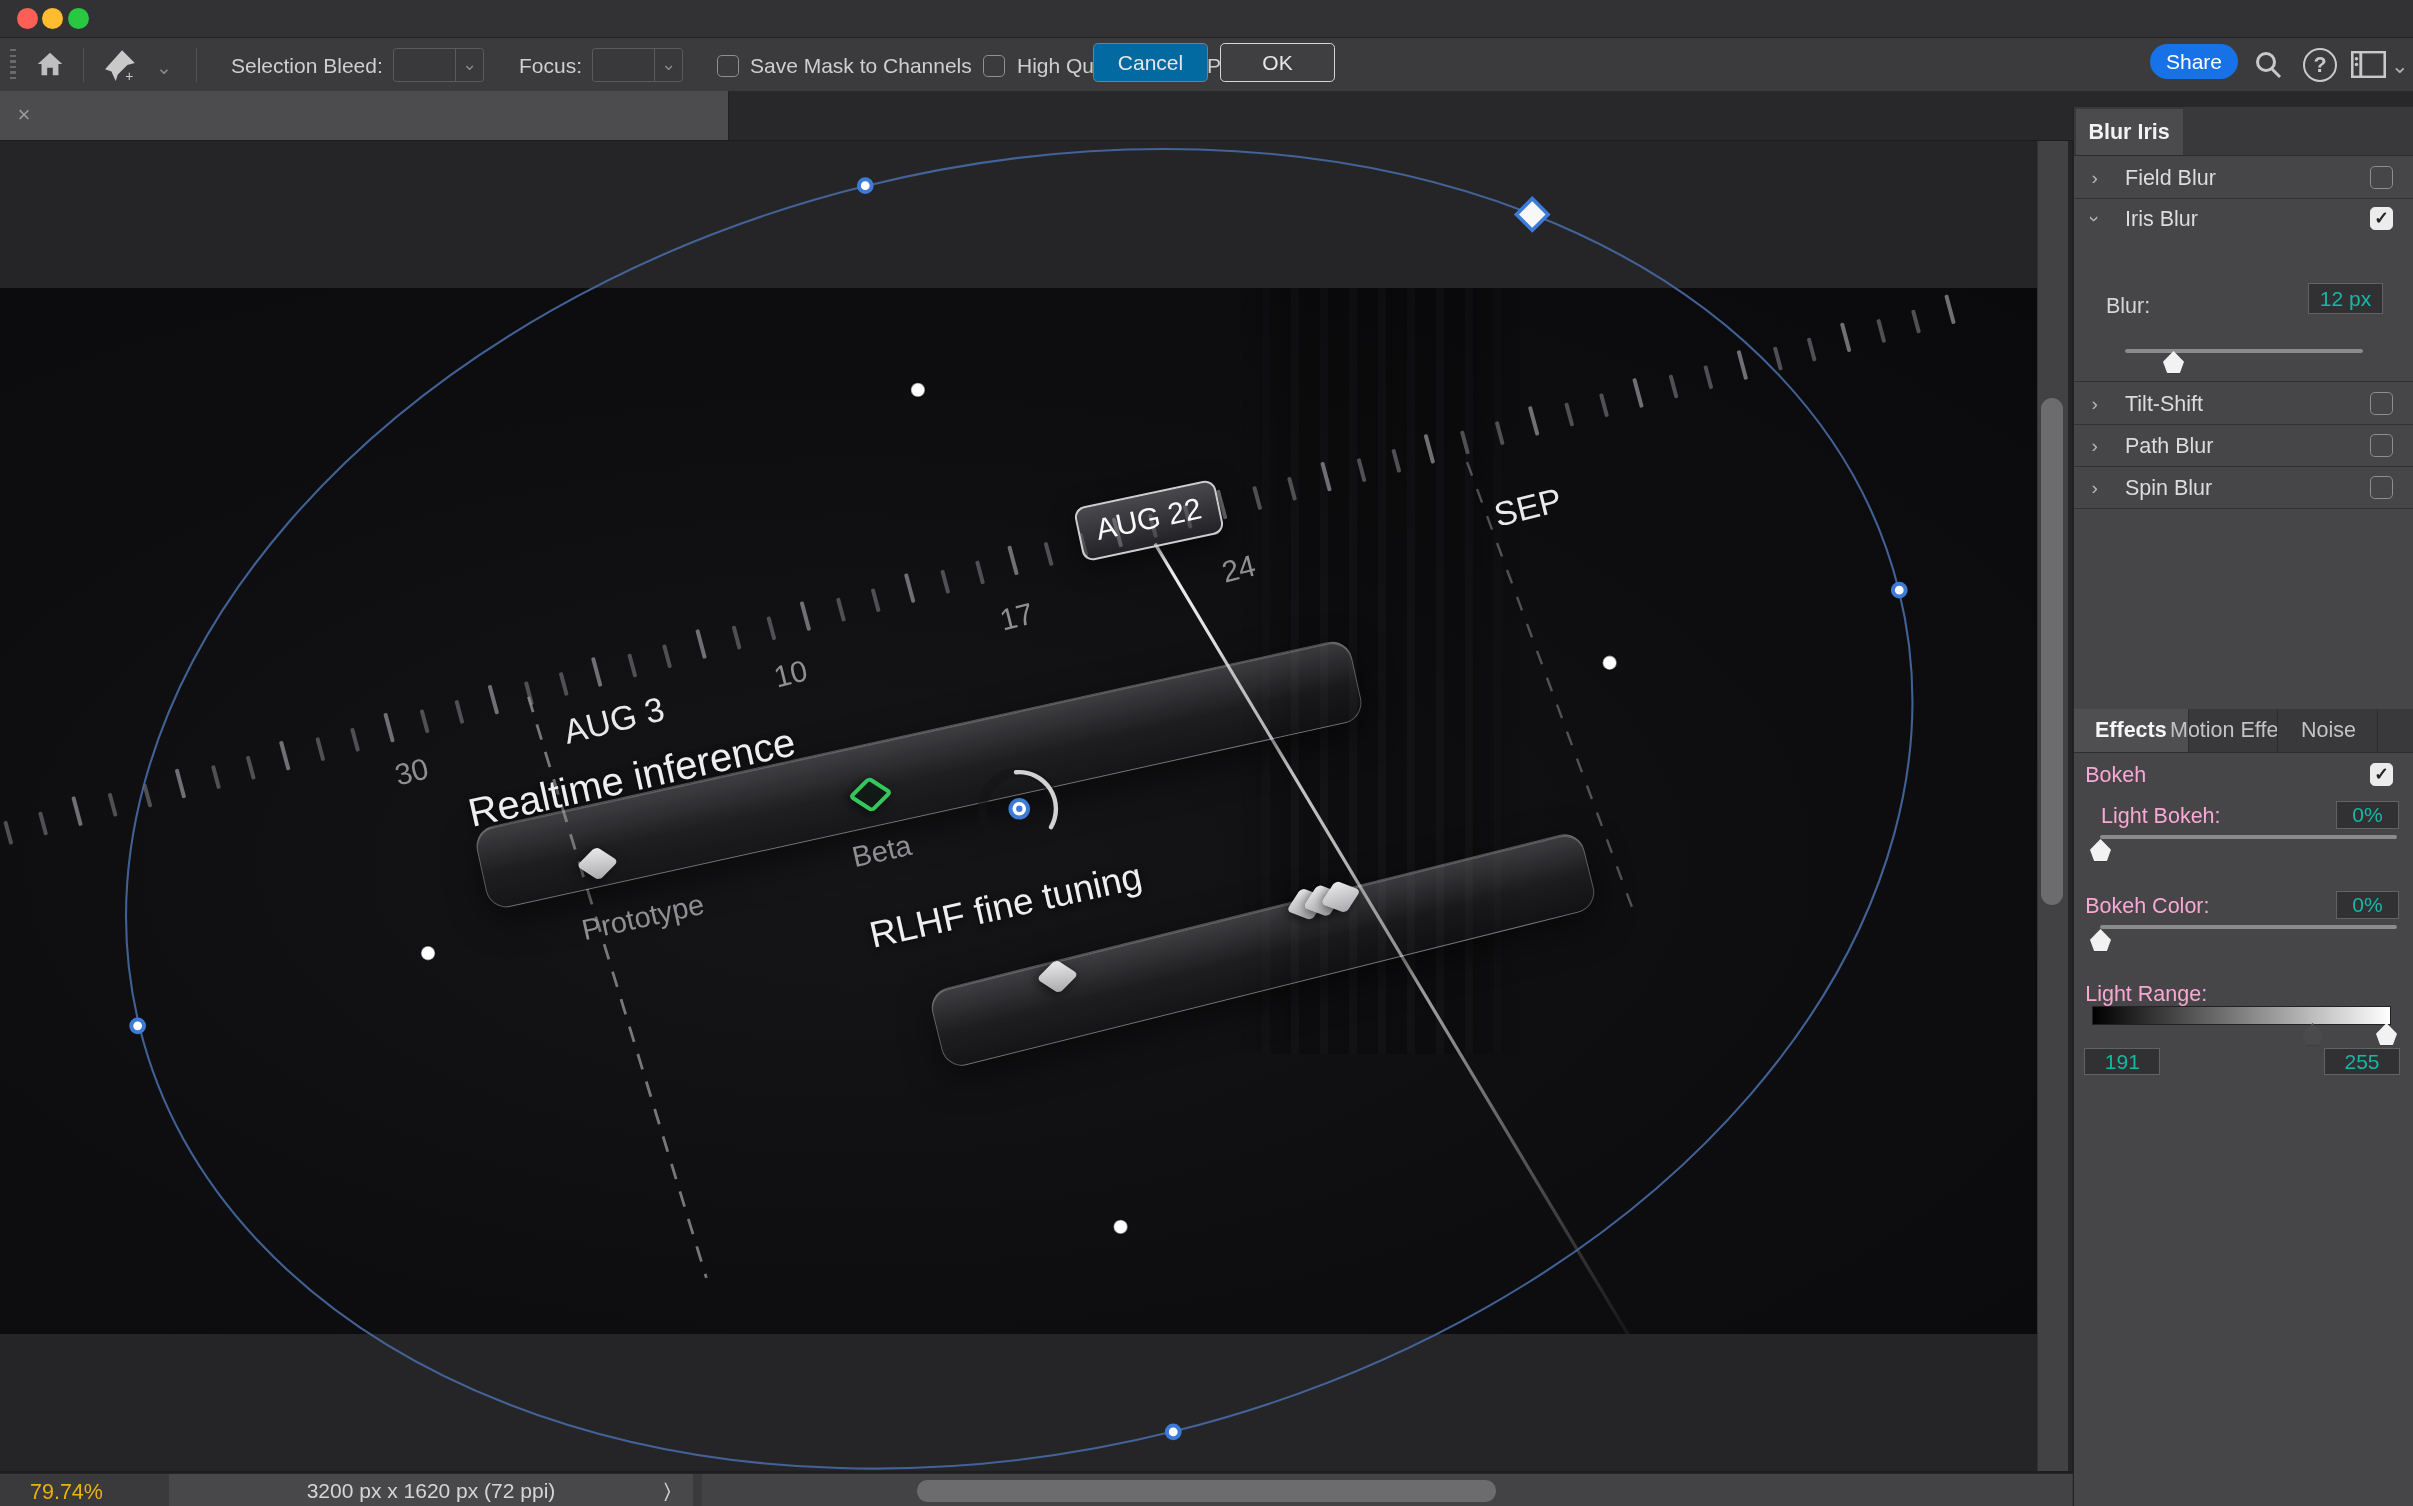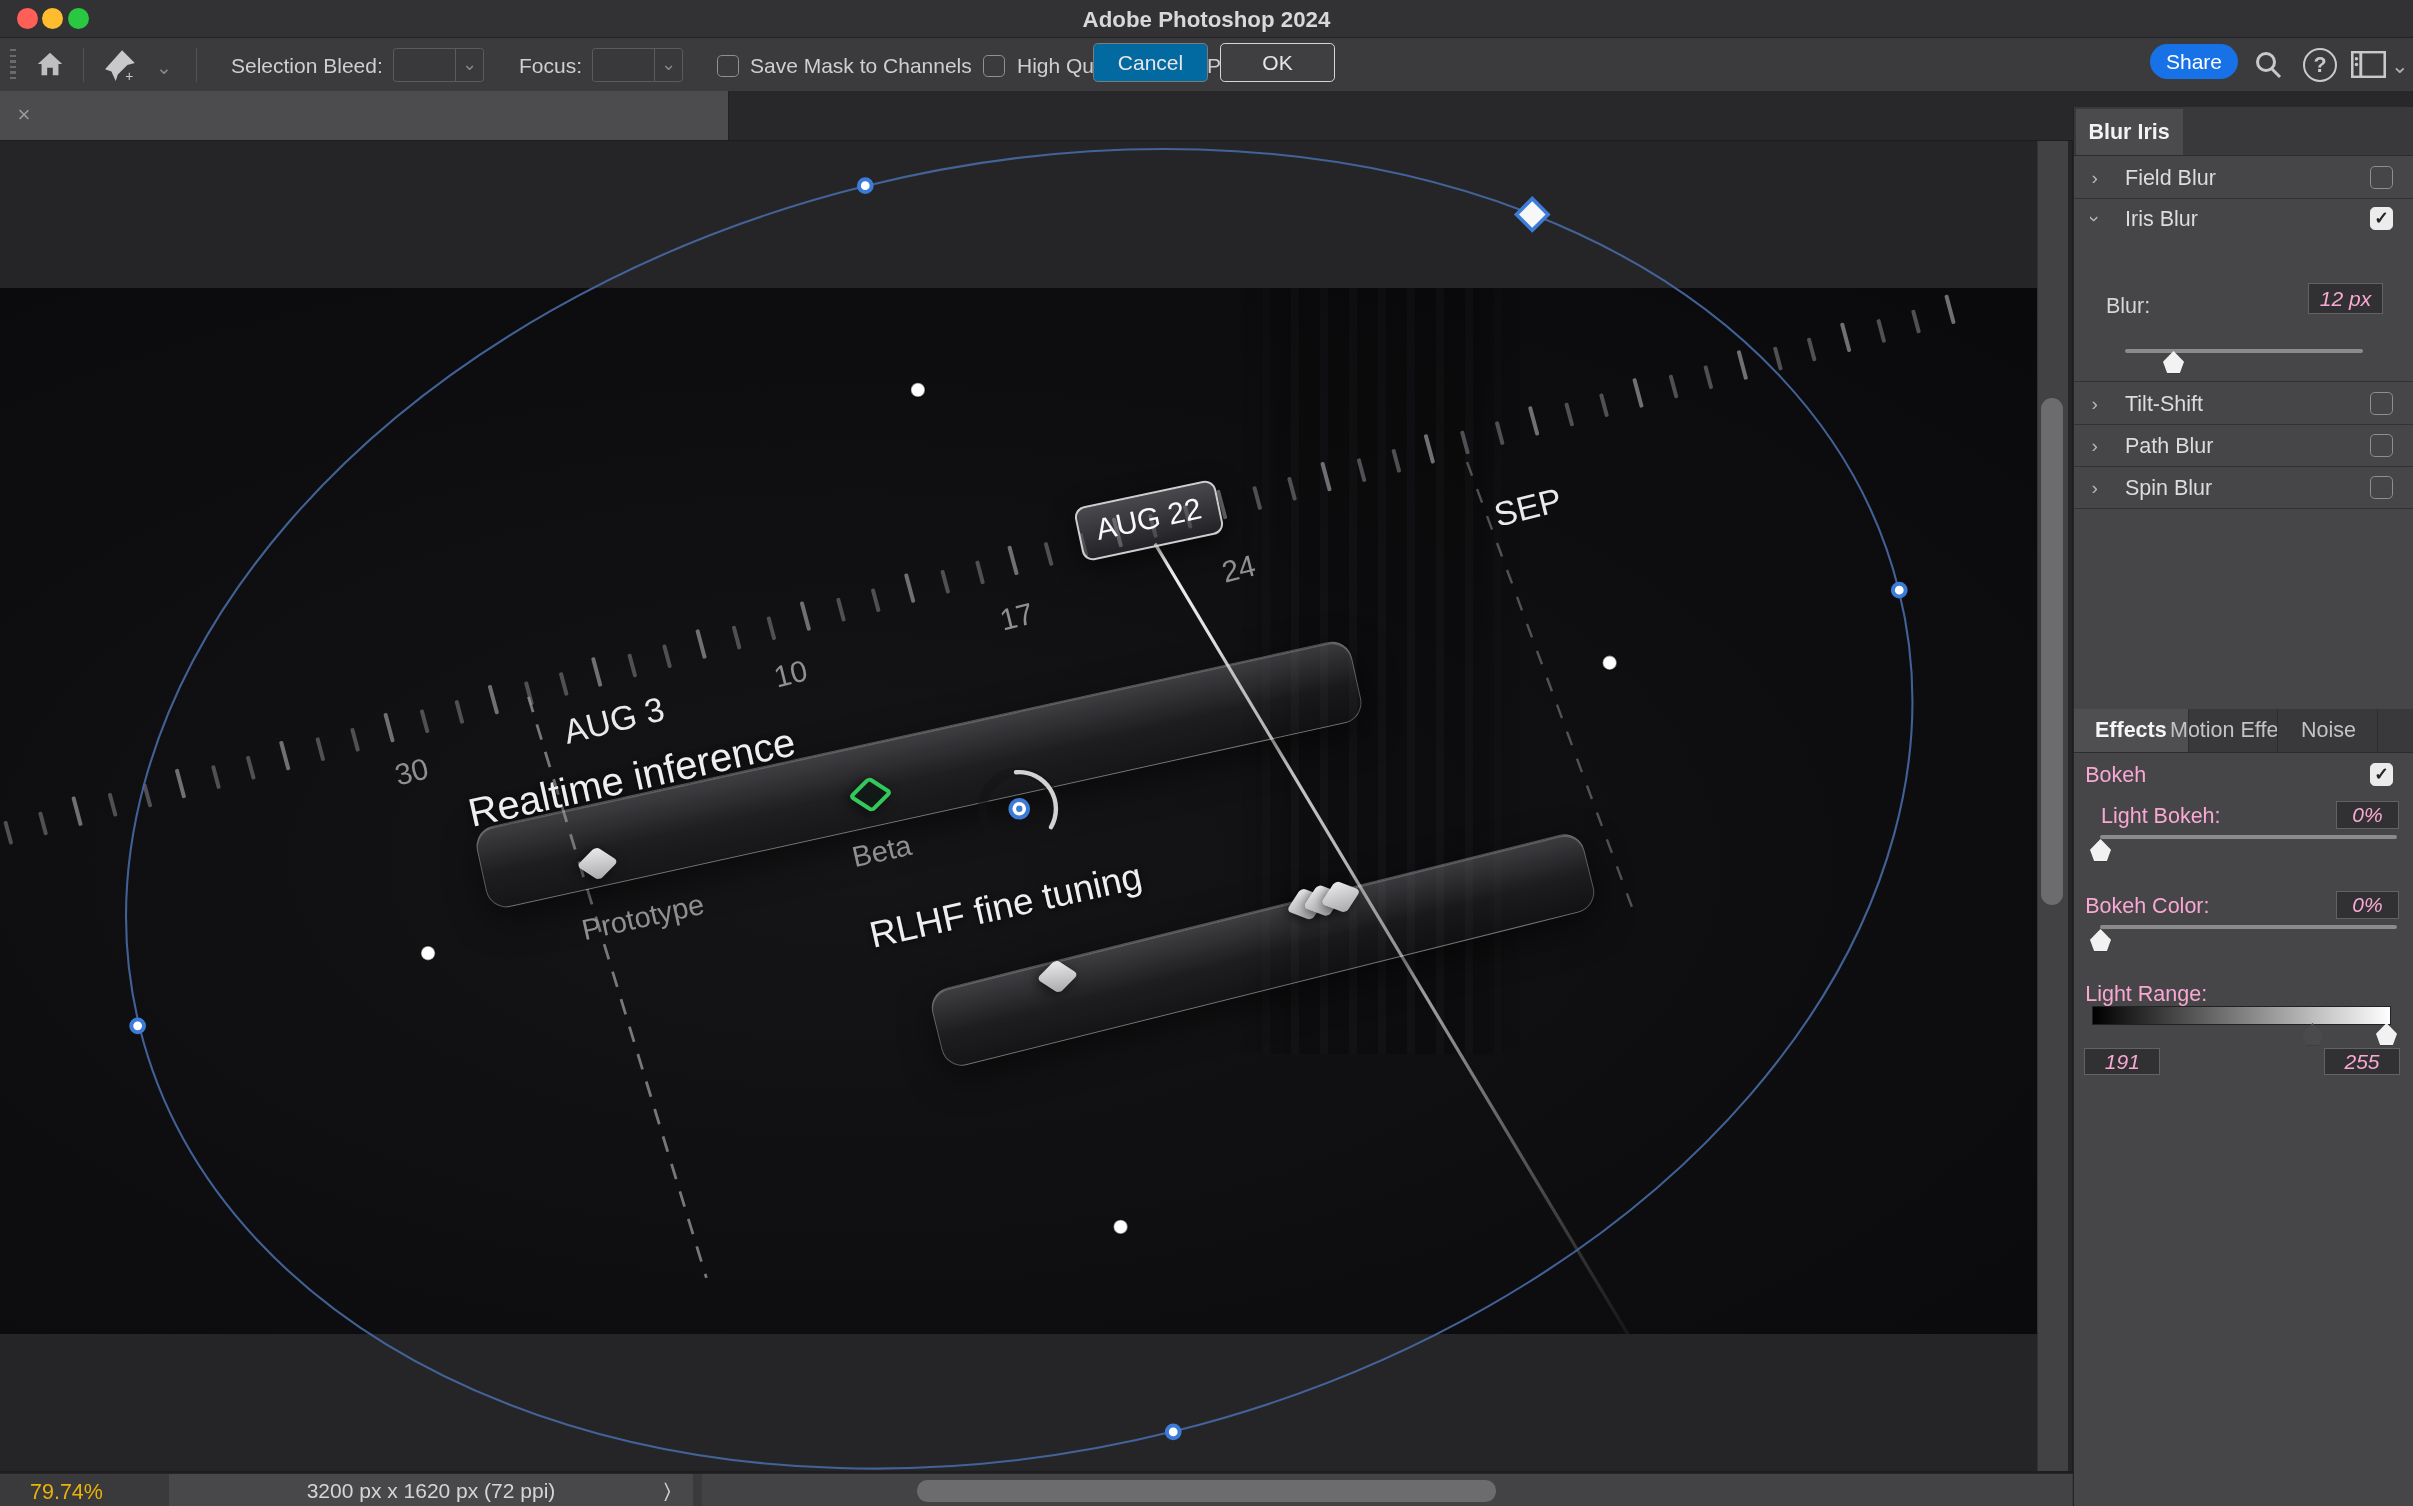--- a/index.html
+++ b/index.html
@@ -70,21 +70,21 @@
   #panel{left:2073px;top:107px;width:341px;height:1400px;background:#464648;border-left:0.8px solid #232325;}
   #bt-strip{left:0;top:0;width:341px;height:48px;background:#39393b;border-bottom:0.8px solid #2c2c2e;}
   #bt-tab{left:1.6px;top:1.6px;width:107px;height:46px;background:#4b4b4d;color:#f2f2f2;font-size:21.5px;
           font-weight:700;text-align:center;line-height:46px;}
   .tool-row{left:0;width:341px;height:42px;border-bottom:0.8px solid rgba(0,0,0,.28);}
   .tool-row .chev{left:17.6px;top:11.2px;color:#b9b9bb;font-size:19px;}
   .tool-row .lbl{left:51px;top:9.6px;color:#dcdcde;font-size:21.5px;}
   .pcb{left:296px;width:21px;height:21px;border:1.6px solid #8f8f91;border-radius:4.8px;}
   .pcb.checked{background:#ececec;border-color:#ececec;color:#242426;font-size:17.6px;font-weight:700;
                text-align:center;line-height:21px;}
-  .valbox{background:#313133;border:0.8px solid #626264;color:#f9a8d4;font-size:21px;text-align:center;font-style:italic;}
+  .valbox{background:#313133;border:0.8px solid #626264;color:#14b8a6;font-size:21px;text-align:center;}
   .slider-track{height:4px;background:#8b8b8d;border-radius:2.4px;}
   .thumb{width:21px;height:22.3px;background:#f2f2f2;
          clip-path:polygon(50% 0,100% 48%,80% 100%,20% 100%,0 48%);
          filter:drop-shadow(0 1.6px 1.6px rgba(0,0,0,.65));}
   .thumb.dark{background:#4a4a4c;}
   .fx-tab{top:0;height:43px;font-size:21.5px;line-height:43px;padding:0 21px;color:#c3c3c5;
           overflow:hidden;white-space:nowrap;border-right:0.8px solid #2e2e30;}
   .fx-tab.active{background:#4f4f51;color:#f5f5f7;font-weight:700;}
   .fx-label{color:#f9a8d4;font-size:21.5px;white-space:nowrap;}
 
@@ -99,21 +99,20 @@
             text-align:center;line-height:34px;}
   #doc-info .chev{position:absolute;right:22.3px;top:0;color:#cfcfcf;}
 </style>
 </head>
 <body>
 
 <div id="titlebar" class="abs">
   <div class="light abs" style="left:17px;background:#ff5f57"></div>
   <div class="light abs" style="left:42px;background:#febc2e"></div>
   <div class="light abs" style="left:68px;background:#28c840"></div>
-  <div class="title abs">Adobe Photoshop 2024</div>
 </div>
 
 <div id="optionsbar" class="abs">
   <div id="drag-dots" class="abs"></div>
   <svg class="abs tb-icon" style="left:35px;top:11.2px" width="30" height="30" viewBox="0 0 32 32">
     <path d="M3 16 L16 4 L29 16 L25 16 L25 28 L19 28 L19 20 L13 20 L13 28 L7 28 L7 16 Z" fill="#bfbfbf"></path>
   </svg>
   <div class="vsep abs" style="left:83px"></div>
   <svg class="abs tb-icon" style="left:104px;top:9.6px" width="34" height="34" viewBox="0 0 32 32">
     <path d="M17 2 L29 14 L22 16 L13 25 L11 31 L7 22 L1 20 Z" fill="#c9c9c9"></path>

